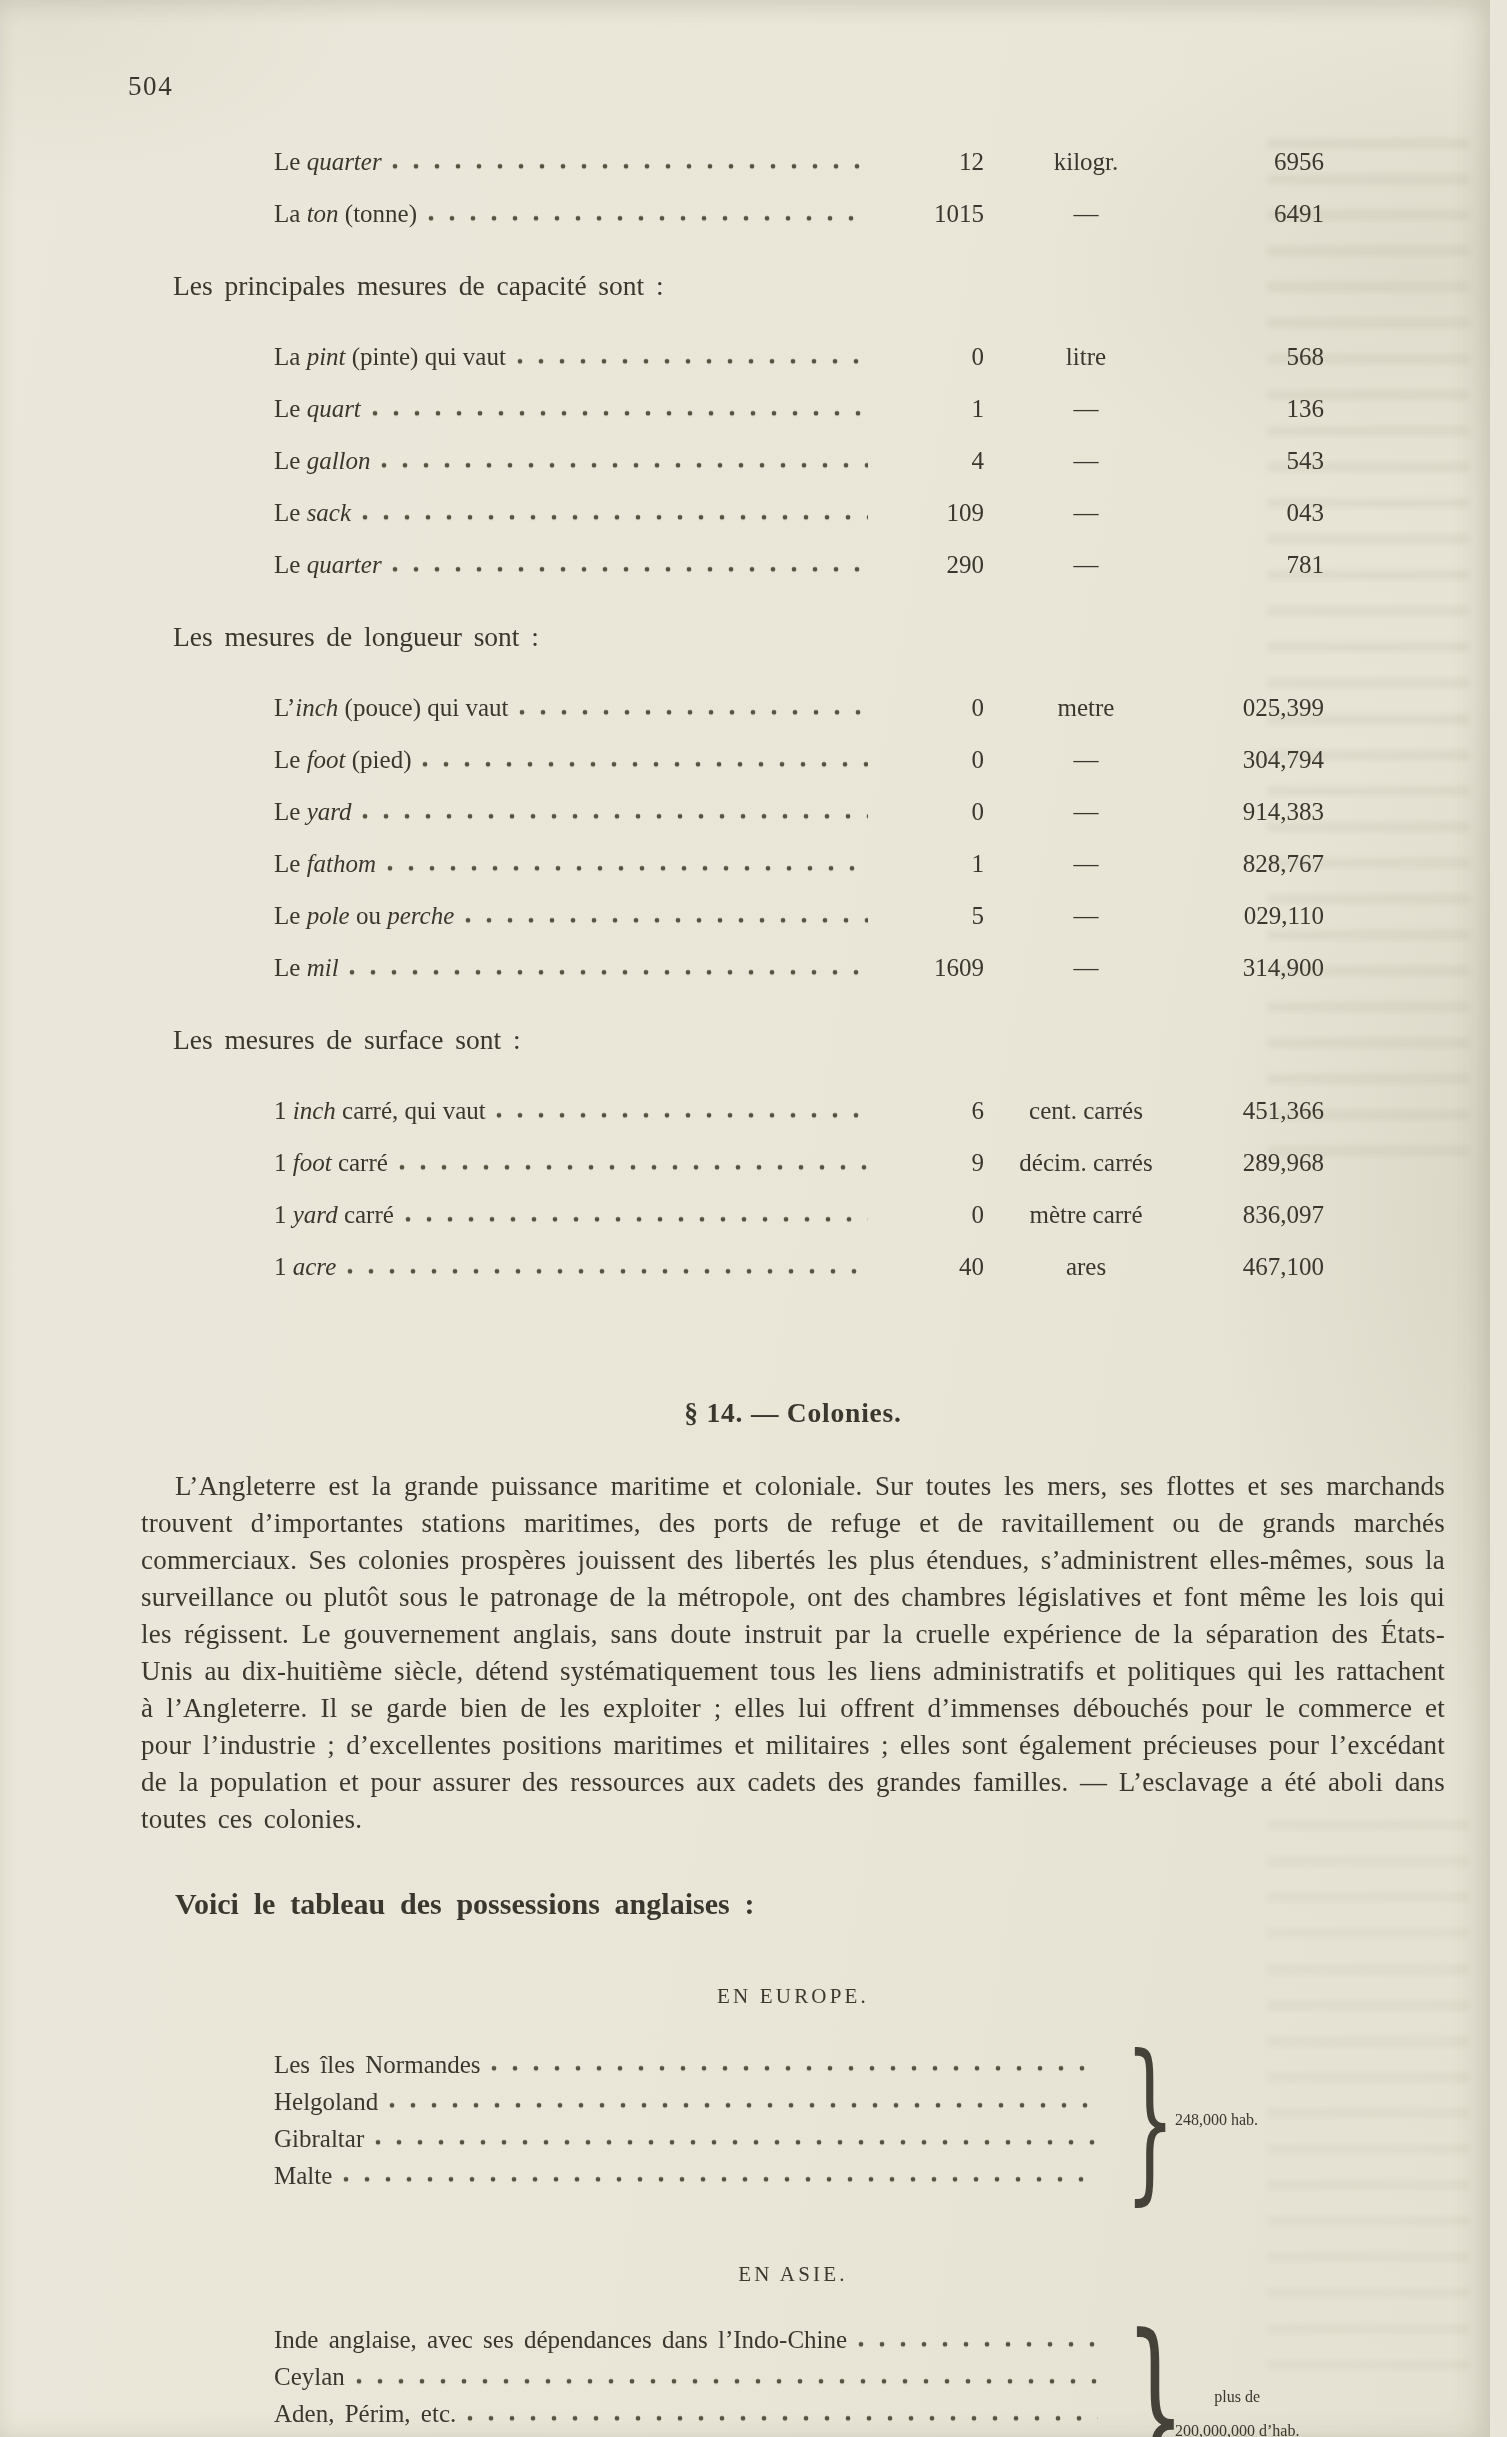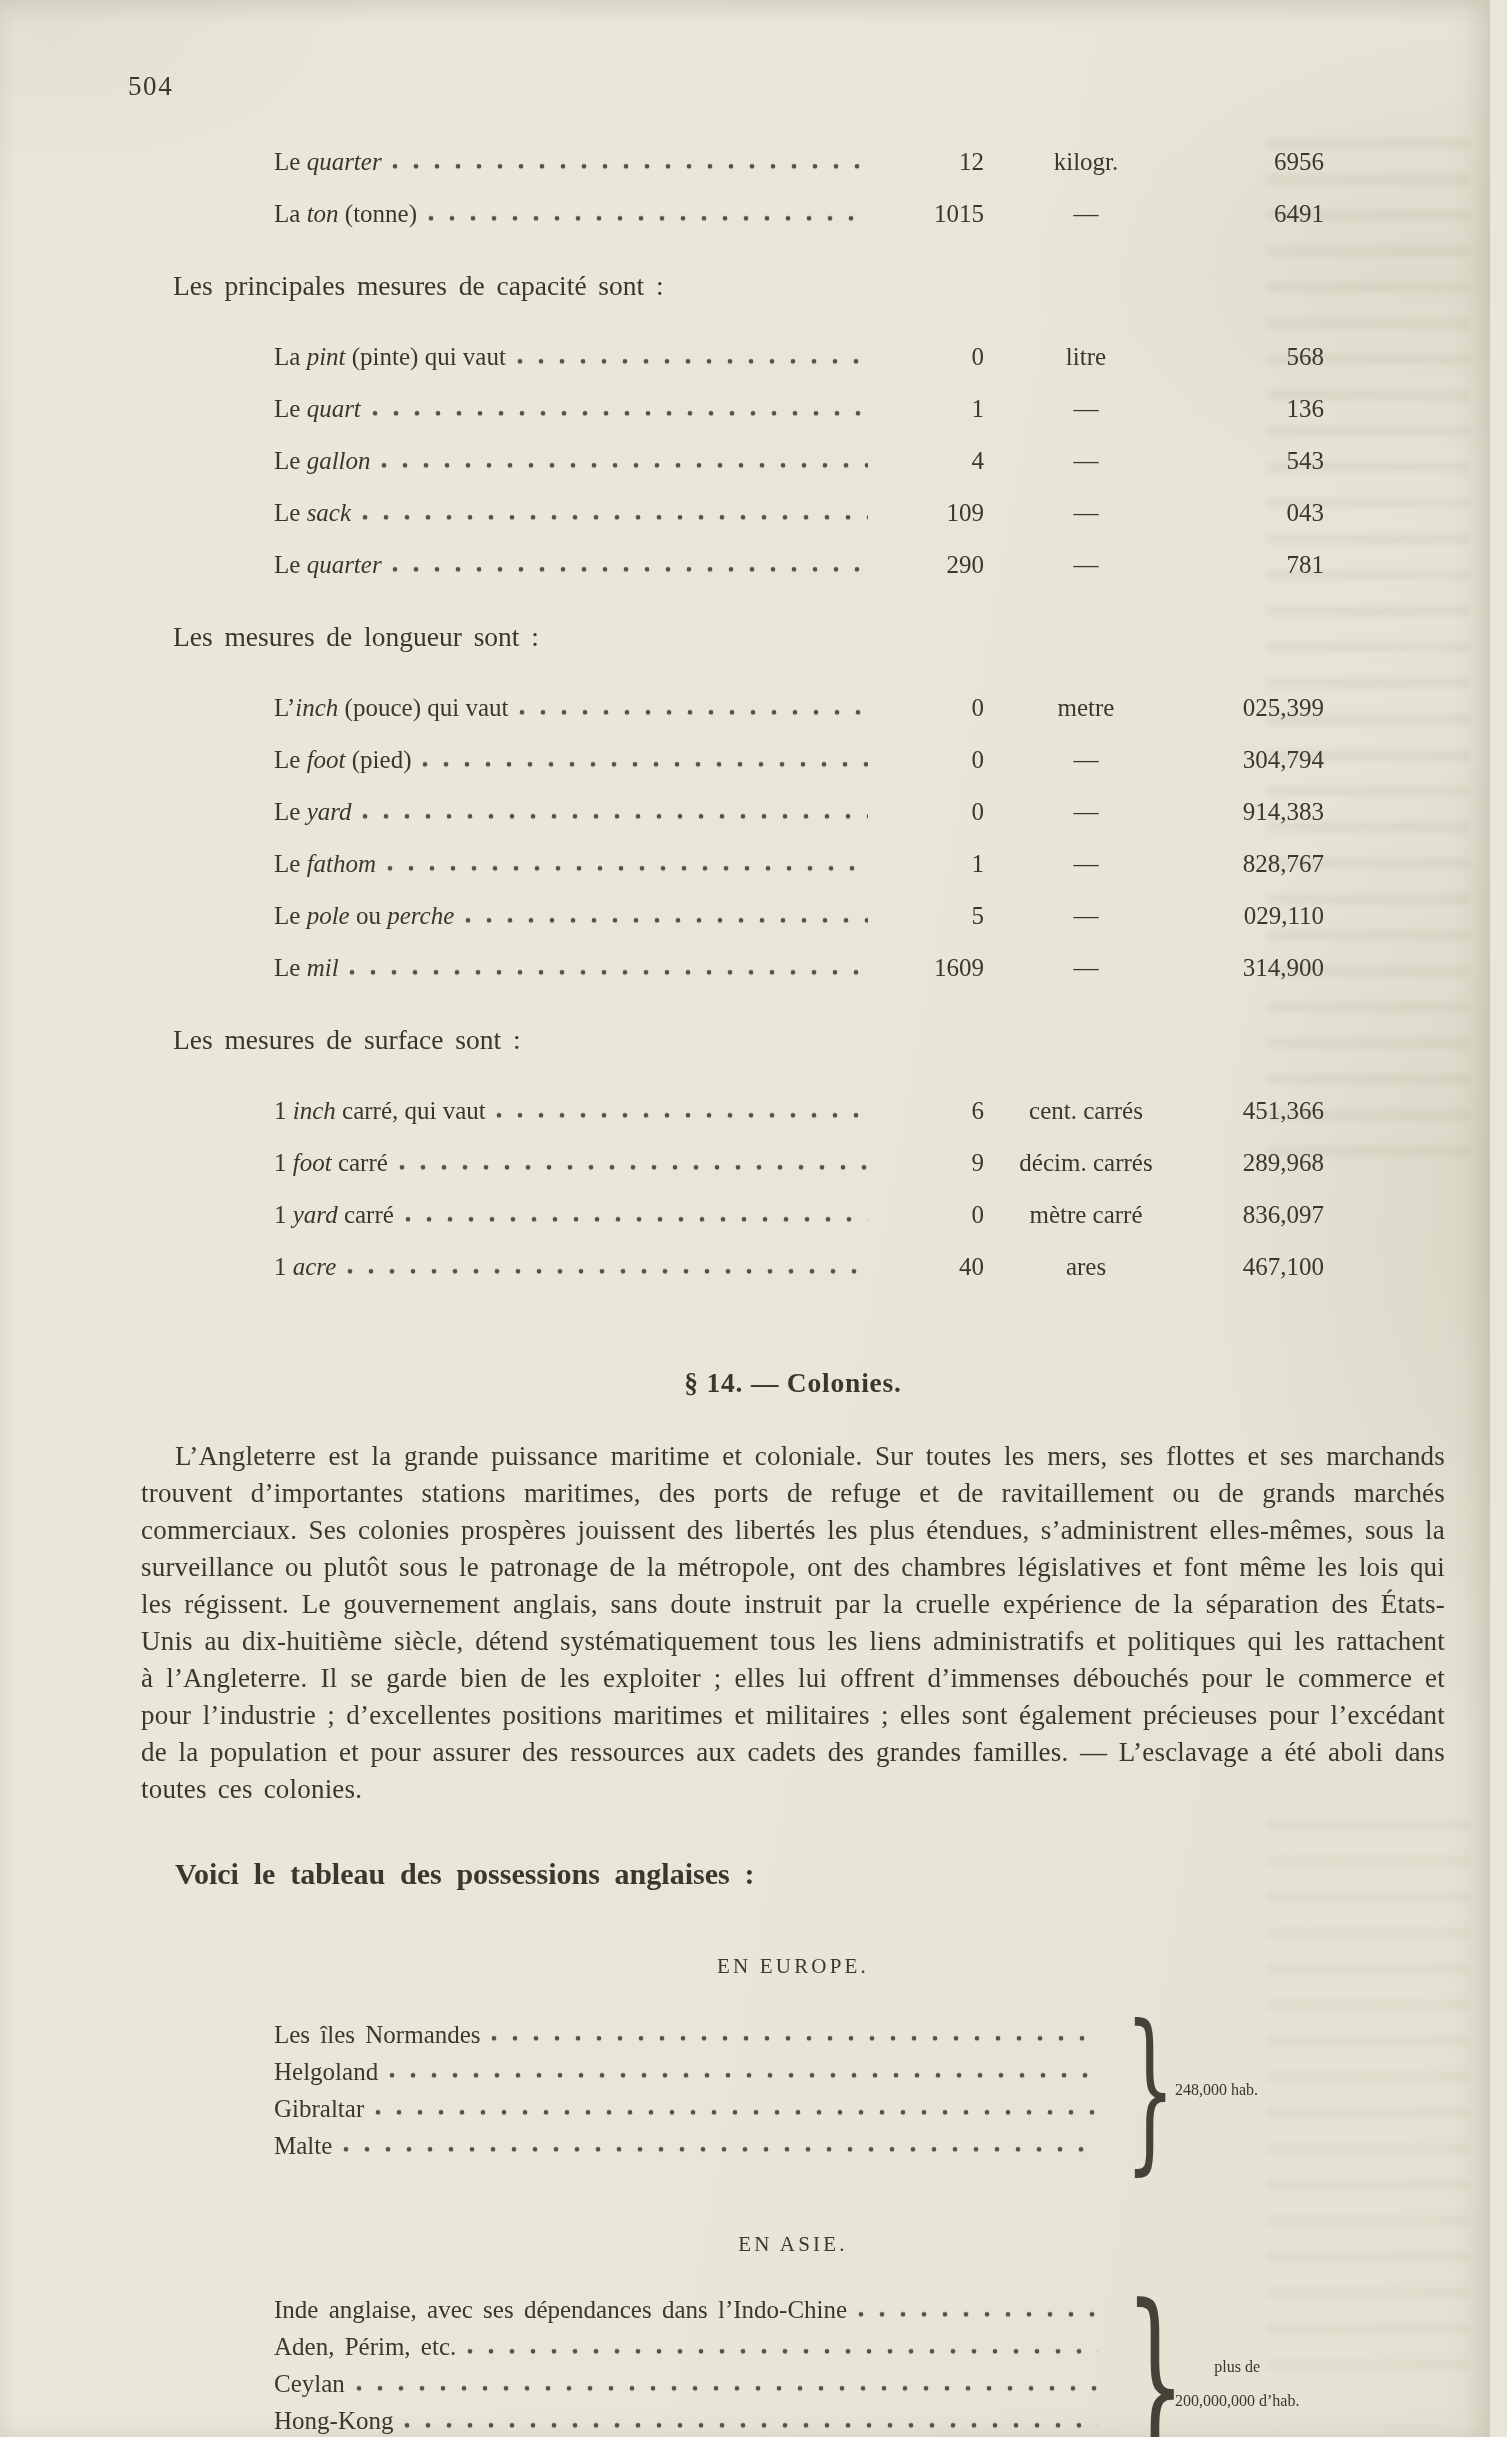--- a/index.html
+++ b/index.html
@@ -40,21 +40,21 @@
   .mname i { font-style:italic; }
   .mdots {
     flex:1; height:7.3px; margin:0 11.3px 0 9.7px; min-width:32px;
     background-image: radial-gradient(circle at 4px 4px, #55523f 2px, rgba(0,0,0,0) 2.7px);
     background-size:21px 8px; background-repeat:repeat-x; background-position:left bottom;
   }
   .mnum { width:105px; text-align:right;margin-top:16px; }
   .munit { width:204px; text-align:center; }
   .mval { width:136px; text-align:right; }
 
-  .sec-head { margin-top:82px; text-align:center; font-size:27.5px; font-weight:bold; letter-spacing:0.8px; }
+  .sec-head { margin-top:112px; text-align:center; font-size:27.5px; font-weight:bold; letter-spacing:0.8px; }
 
   .para {
     margin-top:39px; font-size:27px; line-height:37px;
     text-align:justify; text-indent:34px; word-spacing:4px; letter-spacing:0.2px;
   }
 
   .voici { margin-top:49px; text-indent:34px; font-size:30px; word-spacing:7.3px;font-weight:bold; }
 
   .region { margin-top:63px; text-align:center; font-size:21px; letter-spacing:3.2px; color:#3c392f; }
 
@@ -247,25 +247,25 @@
   </div>
 
   <div class="region">EN ASIE.</div>
   <div class="poss">
     <div class="poss-items">
         <div class="prow">
           <span>Inde anglaise, avec ses dépendances dans l’Indo-Chine</span>
           <span class="mdots"></span>
         </div>
         <div class="prow">
+          <span>Ceylan</span>
+          <span class="mdots"></span>
+        </div>
+        <div class="prow">
           <span>Aden, Périm, etc.</span>
-          <span class="mdots"></span>
-        </div>
-        <div class="prow">
-          <span>Ceylan</span>
           <span class="mdots"></span>
         </div>
         <div class="prow">
           <span>Hong-Kong</span>
           <span class="mdots"></span>
         </div>
         <div class="prow">
           <span>Labouan</span>
           <span class="mdots"></span>
         </div>

